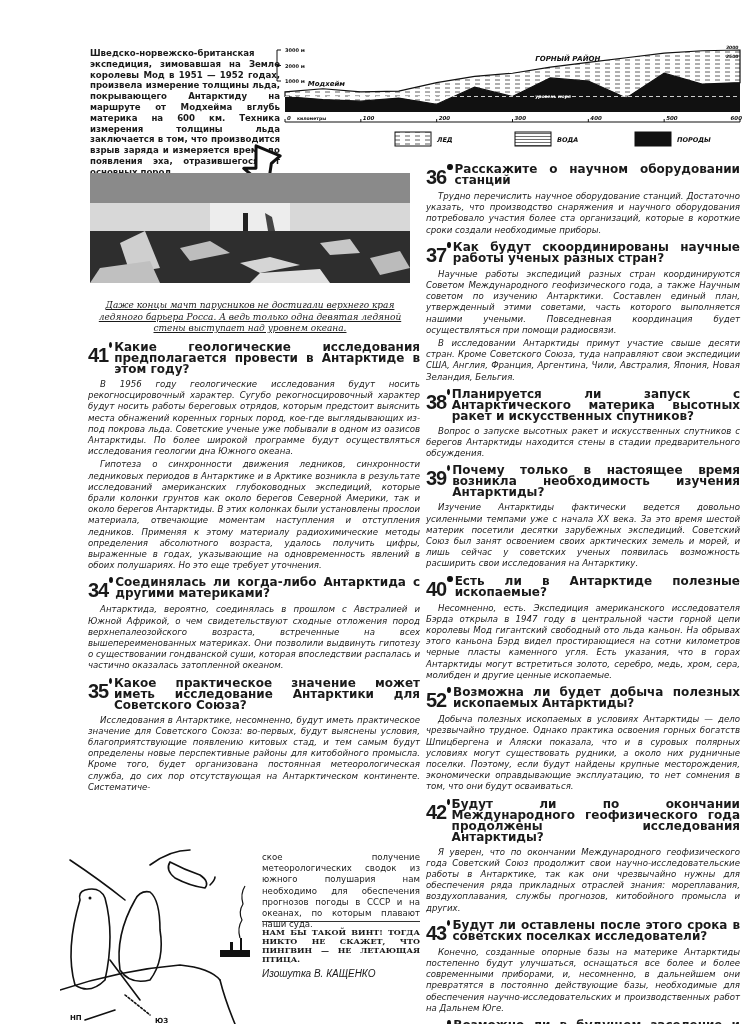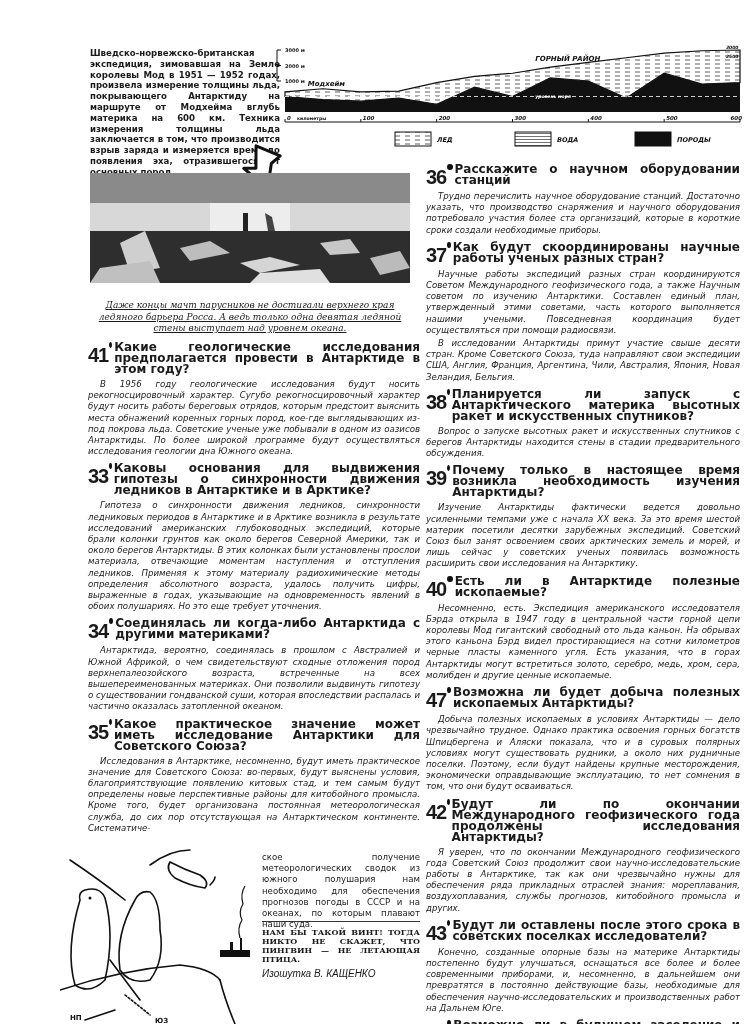--- a/index.html
+++ b/index.html
@@ -106,25 +106,20 @@
 <div class="col" style="left:88px;top:336px;width:332px;">
   <div>
     <div class="q">
         <span class="qnum">41</span>
         <span class="qdot"></span>
         <span class="qtext">Какие геологические исследования предполагается провести в Антарктиде в этом году?</span>
       </div>
     <p>В 1956 году геологические исследования будут носить рекогносцировочный характер. Сугубо рекогносцировочный характер будут носить работы береговых отрядов, которым предстоит выяснить места обнажений коренных горных пород, кое-где выглядывающих из-под покрова льда. Советские ученые уже побывали в одном из оазисов Антарктиды. По более широкой программе будут осуществляться исследования геологии дна Южного океана.</p>
   </div>
   <div>
-    <div class="q">
-        <span class="qnum">33</span>
-        <span class="qdot"></span>
-        <span class="qtext">Каковы основания для выдвижения гипотезы о синхронности движения ледников в Антарктике и в Арктике?</span>
-      </div>
     <p>Гипотеза о синхронности движения ледников, синхронности ледниковых периодов в Антарктике и в Арктике возникла в результате исследований американских глубоководных экспедиций, которые брали колонки грунтов как около берегов Северной Америки, так и около берегов Антарктиды. В этих колонках были установлены прослои материала, отвечающие моментам наступления и отступления ледников. Применяя к этому материалу радиохимические методы определения абсолютного возраста, удалось получить цифры, выраженные в годах, указывающие на одновременность явлений в обоих полушариях. Но это еще требует уточнения.</p>
   </div>
   <div>
     <div class="q">
         <span class="qnum">34</span>
         <span class="qdot"></span>
         <span class="qtext">Соединялась ли когда-либо Антарктида с другими материками?</span>
       </div>
     <p>Антарктида, вероятно, соединялась в прошлом с Австралией и Южной Африкой, о чем свидетельствуют сходные отложения пород верхнепалеозойского возраста, встреченные на всех вышепереименованных материках. Они позволили выдвинуть гипотезу о существовании гондванской суши, которая впоследствии распалась и частично оказалась затопленной океаном.</p>
   </div>
@@ -205,21 +200,21 @@
   <div>
     <div class="q">
         <span class="qnum">40</span>
         <span class="qdot"></span>
         <span class="qtext">Есть ли в Антарктиде полезные ископаемые?</span>
       </div>
     <p>Несомненно, есть. Экспедиция американского исследователя Бэрда открыла в 1947 году в центральной части горной цепи королевы Мод гигантский свободный ото льда каньон. На обрывах этого каньона Бэрд видел простирающиеся на сотни километров черные пласты каменного угля. Есть указания, что в горах Антарктиды могут встретиться золото, серебро, медь, хром, сера, молибден и другие ценные ископаемые.</p>
   </div>
   <div>
     <div class="q">
-        <span class="qnum">47</span>
+        <span class="qnum">52</span>
         <span class="qdot"></span>
         <span class="qtext">Возможна ли будет добыча полезных ископаемых Антарктиды?</span>
       </div>
     <p>Добыча полезных ископаемых в условиях Антарктиды — дело чрезвычайно трудное. Однако практика освоения горных богатств Шпицбергена и Аляски показала, что и в суровых полярных условиях могут существовать рудники, а около них рудничные поселки. Поэтому, если будут найдены крупные месторождения, экономически оправдывающие эксплуатацию, то нет сомнения в том, что они будут осваиваться.</p>
   </div>
   <div>
     <div class="q">
         <span class="qnum">42</span>
         <span class="qdot"></span>
         <span class="qtext">Будут ли по окончании Международного геофизического года продолжены исследования Антарктиды?</span>

